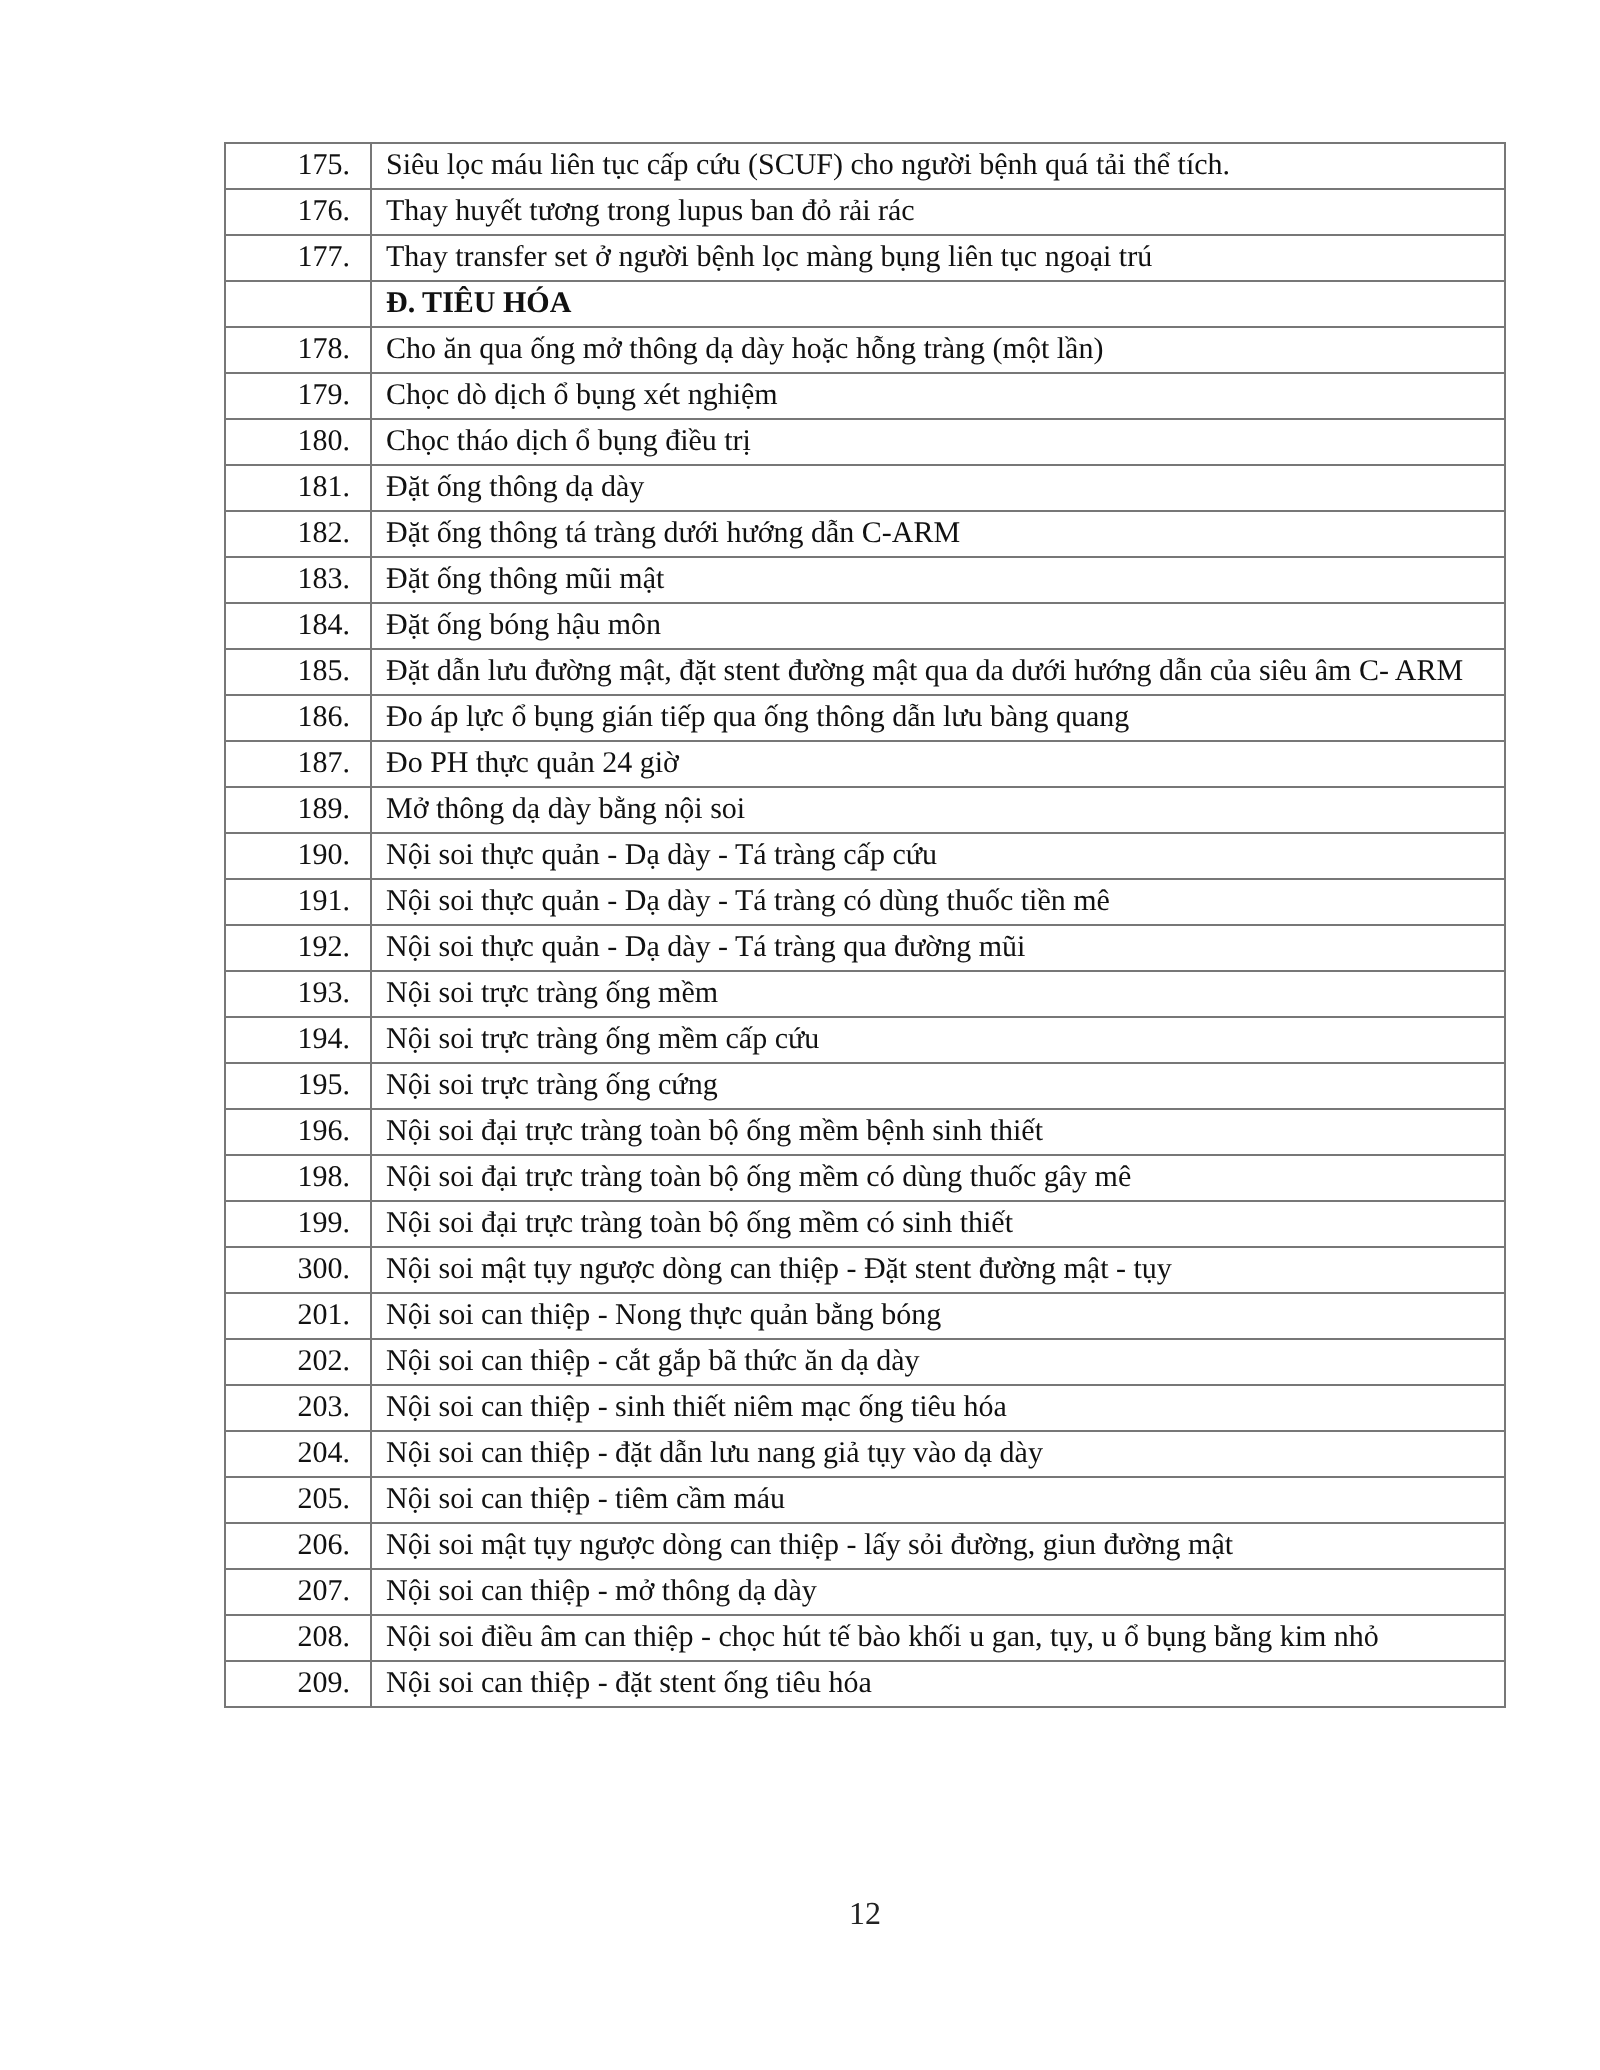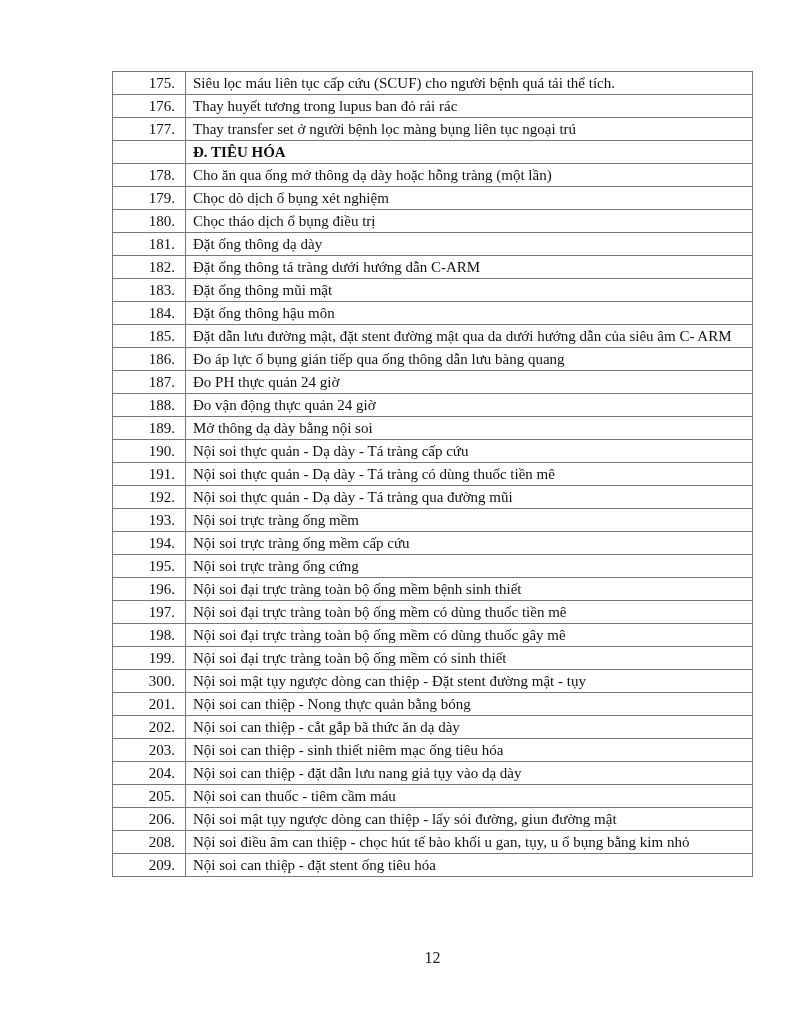--- a/index.html
+++ b/index.html
@@ -97,39 +97,35 @@
       <tr>
         <td class="num">182.</td>
         <td class="txt">Đặt ống thông tá tràng dưới hướng dẫn C-ARM</td>
       </tr>
       <tr>
         <td class="num">183.</td>
         <td class="txt">Đặt ống thông mũi mật</td>
       </tr>
       <tr>
         <td class="num">184.</td>
-        <td class="txt">Đặt ống thông hậu môn</td>
+        <td class="txt">Đặt ống bóng hậu môn</td>
       </tr>
       <tr>
         <td class="num">185.</td>
         <td class="txt">Đặt dẫn lưu đường mật, đặt stent đường mật qua da dưới hướng dẫn của siêu âm C- ARM</td>
       </tr>
       <tr>
         <td class="num">186.</td>
         <td class="txt">Đo áp lực ổ bụng gián tiếp qua ống thông dẫn lưu bàng quang</td>
       </tr>
       <tr>
         <td class="num">187.</td>
         <td class="txt">Đo PH thực quản 24 giờ</td>
       </tr>
       <tr>
-        <td class="num">188.</td>
-        <td class="txt">Đo vận động thực quản 24 giờ</td>
-      </tr>
-      <tr>
         <td class="num">189.</td>
         <td class="txt">Mở thông dạ dày bằng nội soi</td>
       </tr>
       <tr>
         <td class="num">190.</td>
         <td class="txt">Nội soi thực quản - Dạ dày - Tá tràng cấp cứu</td>
       </tr>
       <tr>
         <td class="num">191.</td>
         <td class="txt">Nội soi thực quản - Dạ dày - Tá tràng có dùng thuốc tiền mê</td>
@@ -148,24 +144,20 @@
       </tr>
       <tr>
         <td class="num">195.</td>
         <td class="txt">Nội soi trực tràng ống cứng</td>
       </tr>
       <tr>
         <td class="num">196.</td>
         <td class="txt">Nội soi đại trực tràng toàn bộ ống mềm bệnh sinh thiết</td>
       </tr>
       <tr>
-        <td class="num">197.</td>
-        <td class="txt">Nội soi đại trực tràng toàn bộ ống mềm có dùng thuốc tiền mê</td>
-      </tr>
-      <tr>
         <td class="num">198.</td>
         <td class="txt">Nội soi đại trực tràng toàn bộ ống mềm có dùng thuốc gây mê</td>
       </tr>
       <tr>
         <td class="num">199.</td>
         <td class="txt">Nội soi đại trực tràng toàn bộ ống mềm có sinh thiết</td>
       </tr>
       <tr>
         <td class="num">300.</td>
         <td class="txt">Nội soi mật tụy ngược dòng can thiệp - Đặt stent đường mật - tụy</td>
@@ -181,25 +173,29 @@
       <tr>
         <td class="num">203.</td>
         <td class="txt">Nội soi can thiệp - sinh thiết niêm mạc ống tiêu hóa</td>
       </tr>
       <tr>
         <td class="num">204.</td>
         <td class="txt">Nội soi can thiệp - đặt dẫn lưu nang giả tụy vào dạ dày</td>
       </tr>
       <tr>
         <td class="num">205.</td>
-        <td class="txt">Nội soi can thuốc - tiêm cầm máu</td>
+        <td class="txt">Nội soi can thiệp - tiêm cầm máu</td>
       </tr>
       <tr>
         <td class="num">206.</td>
         <td class="txt">Nội soi mật tụy ngược dòng can thiệp - lấy sỏi đường, giun đường mật</td>
+      </tr>
+      <tr>
+        <td class="num">207.</td>
+        <td class="txt">Nội soi can thiệp - mở thông dạ dày</td>
       </tr>
       <tr>
         <td class="num">208.</td>
         <td class="txt">Nội soi điều âm can thiệp - chọc hút tế bào khối u gan, tụy, u ổ bụng bằng kim nhỏ</td>
       </tr>
       <tr>
         <td class="num">209.</td>
         <td class="txt">Nội soi can thiệp - đặt stent ống tiêu hóa</td>
       </tr>
     </tbody>

